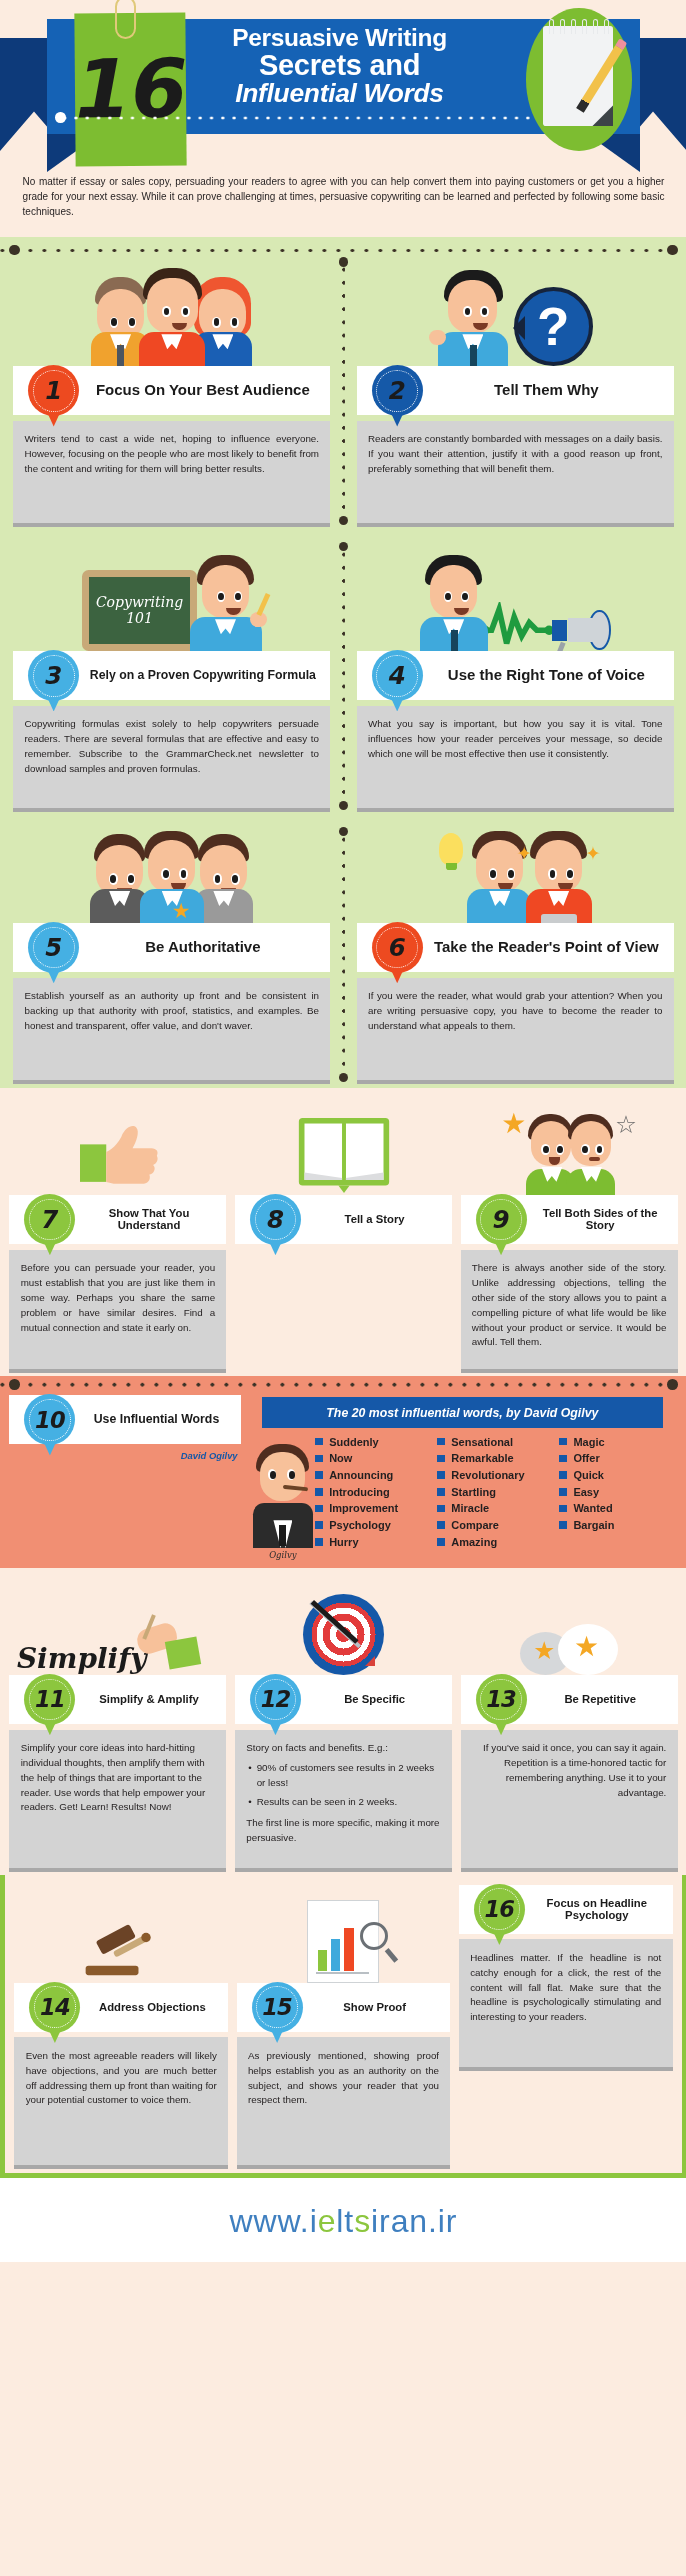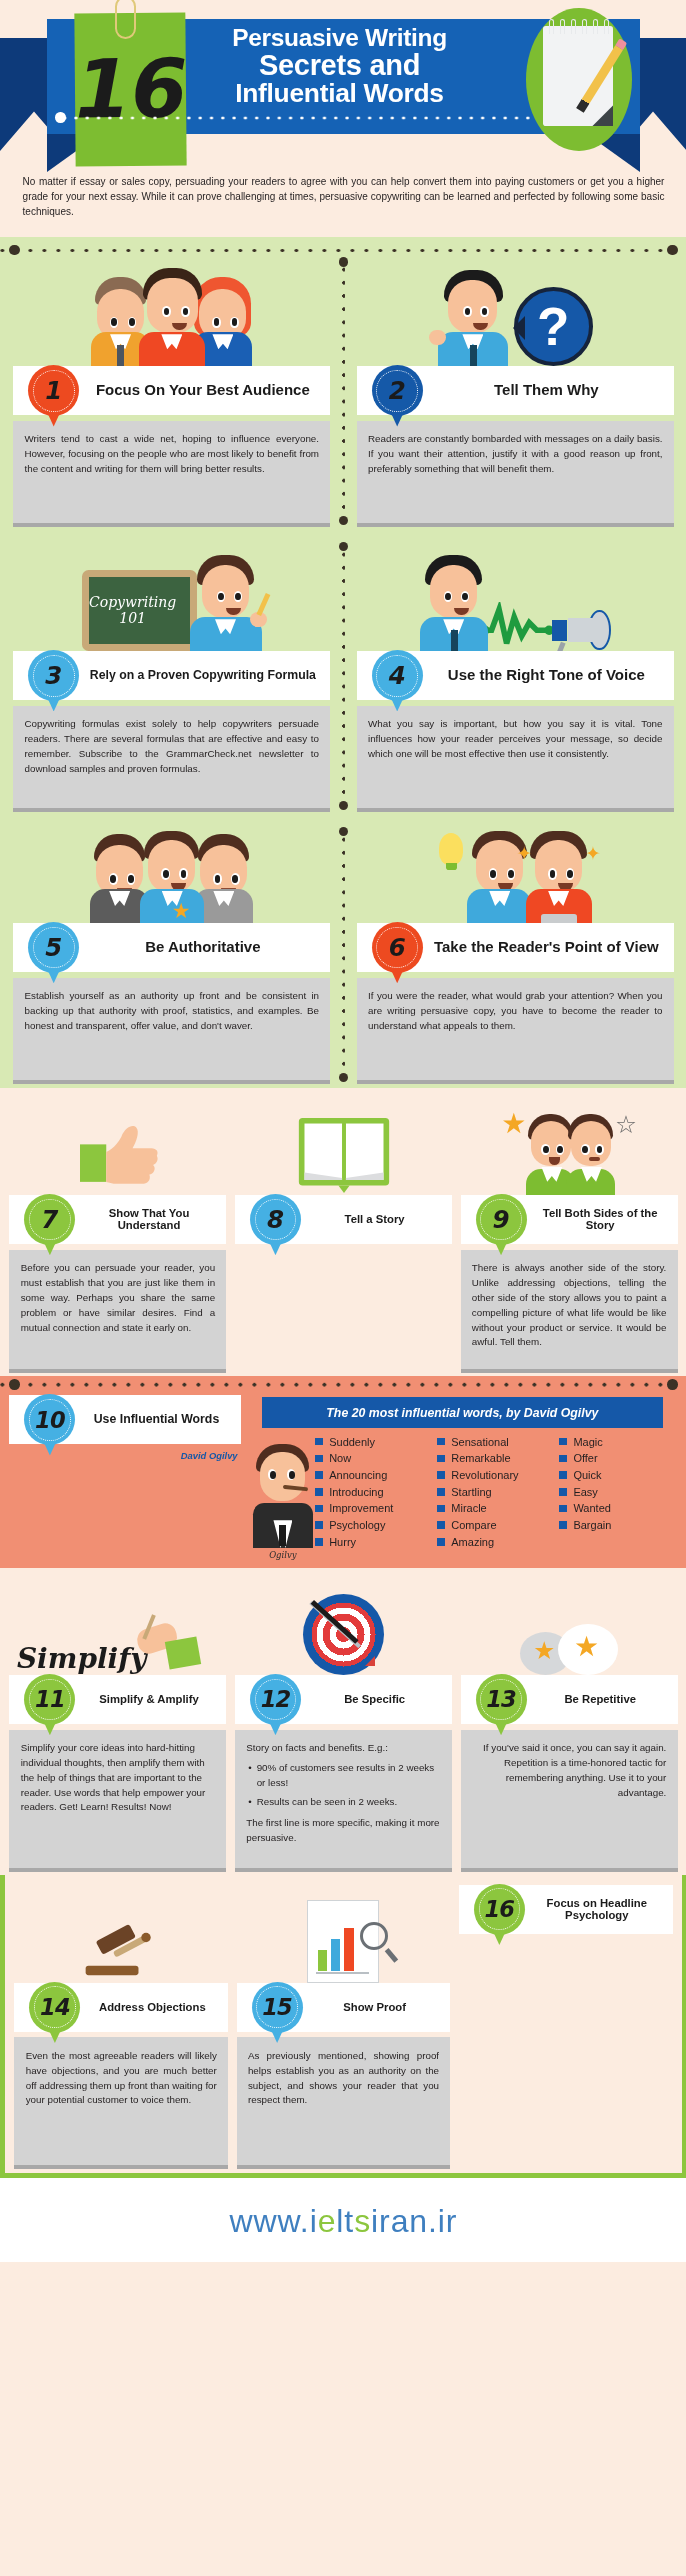--- a/index.html
+++ b/index.html
@@ -69,21 +69,21 @@
   .title-block {
     position: absolute;
     left: 198px; top: 24.5px;
     width: 283px;
     color: #fff;
     text-align: center;
     line-height: 1.04;
   }
   .title-1 { font-size: 24.5px; font-weight: bold; letter-spacing: -0.3px; }
   .title-2 { font-size: 29px; font-weight: bold; letter-spacing: -0.3px; }
-  .title-3 { font-size: 26.4px; font-weight: bold; letter-spacing: -0.3px; }
+  .title-3 { font-size: 26.4px; font-weight: bold; font-style: italic; letter-spacing: -0.3px; }
 
   .dot-rule {
     position: absolute;
     left: 59px; top: 115px;
     width: 472px; height: 5.7px;
     background-image: radial-gradient(circle, #fff 1.5px, transparent 1.7px);
     background-size: 11.3px 5.7px;
   }
   .dot-rule::before {
     content: "";
@@ -316,21 +316,21 @@
     position: absolute;
     top: 7.5px;
     width: 19px; height: 36px;
     background: #0d3a7a;
     z-index: -1;
   }
   .banner::before { left: -17px; clip-path: polygon(0 0, 100% 0, 100% 100%, 0 100%, 42% 50%); }
   .banner::after { right: -17px; clip-path: polygon(0 0, 100% 0, 58% 50%, 100% 100%, 0 100%); }
 
   .words-row { display: flex; gap: 3.8px; padding-left: 68px; }
-  .words-col { flex: 1; }
+  .words-col { flex: 1; font-weight: bold; }
   .word {
     display: flex;
     align-items: center;
     font-size: 11px;
     color: #231f20;
     margin-bottom: 4.7px;
   }
   .word .bullet {
     width: 7.5px; height: 7.5px;
     background: #1558a8;
@@ -362,21 +362,21 @@
   .hair { position: absolute; left: 3.8px; top: 1.9px; width: 51px; height: 28px; border-radius: 25.5px 25.5px 5.7px 5.7px; }
   .eye { position: absolute; top: 24.5px; width: 8.5px; height: 11.3px; background: #fff; border-radius: 50%; }
   .eye::after { content:""; position:absolute; left:1.4px; top:1.9px; width:5.7px; height:7.5px; border-radius:50%; background:#1b1b1b; }
   .eye.l { left: 13.2px; } .eye.r { left: 31px; }
   .mouth { position: absolute; left: 21px; top: 42px; width: 15px; height: 7.5px; background: #7a3a25; border-radius: 0 0 8.5px 8.5px; }
   .body-shirt { position: absolute; left: 0; bottom: 0; width: 59px; height: 34px; border-radius: 15px 15px 0 0; }
   .collar { position: absolute; left: 19px; bottom: 17px; width: 21px; height: 15px; background: #fff; clip-path: polygon(0 0, 100% 0, 72% 100%, 50% 62%, 28% 100%); z-index: 2; }
 
   .thumb-up { width: 91px; height: 75px; position: relative; }
   .book { width: 98px; height: 79px; position: relative; }
-  .chalkboard { width: 115px; height: 81px; background: #3c6340; border: 7.5px solid #c8a978; border-radius: 6.6px; display:flex; align-items:center; justify-content:flex-start; }
+  .chalkboard { width: 115px; height: 81px; background: #3c6340; border: 7.5px solid #c8a978; border-radius: 6.6px; display:flex; align-items:center; justify-content:center; }
   .chalk-text { color: #fff; font-family: "DejaVu Serif", serif; font-style: italic; font-size: 14px; text-align: center; line-height: 1.1; }
   .target { width: 81px; height: 81px; border-radius: 50%; background:
      radial-gradient(circle, #e23b3b 0 7.5px, #fff 7.5px 14px, #e23b3b 14px 21px, #fff 21px 27px, #e23b3b 27px 32px, #1558a8 32px 41px); position: relative; }
   .speech { width: 51px; height: 43px; border-radius: 50%; background: #e6e7e8; position: relative; }
   .star { color: #f4a724; font-size: 28px; line-height: 1; }
   .bulb { width: 24.5px; height: 32px; border-radius: 50% 50% 40% 40%; background: #fbdf5e; position: relative; }
   .bulb::after { content:""; position:absolute; left:6.6px; bottom:-5.7px; width:11.3px; height:7.5px; background:#7dbd31; border-radius:0 0 2.8px 2.8px; }
   .megaphone { width: 59px; height: 43px; position: relative; }
   .wave { width: 70px; height: 49px; }
   .gavel { width: 83px; height: 59px; position: relative; }
@@ -1007,20 +1007,21 @@
 
       <div class="col" style="padding:0">
         <div class="title-card">
           <div class="pin t-green">
             <span class="shape"></span>
               <span class="ring"></span>
             <span class="n two-digit">16</span>
           </div>
           <div class="card-title xs">Focus on Headline Psychology</div>
         </div>
+        <div class="body-card" style="min-height:132px">Headlines matter. If the headline is not catchy enough for a click, the rest of the content will fall flat. Make sure that the headline is psychologically stimulating and interesting to your readers.</div>
       </div>
 
     </div>
   </div>
 
   <div class="footer">
     <span class="b">www.</span><span class="b">i</span><span class="g">e</span><span class="b">lt</span><span class="g">s</span><span class="b">iran</span><span class="b">.ir</span>
   </div>
 
 </div>

